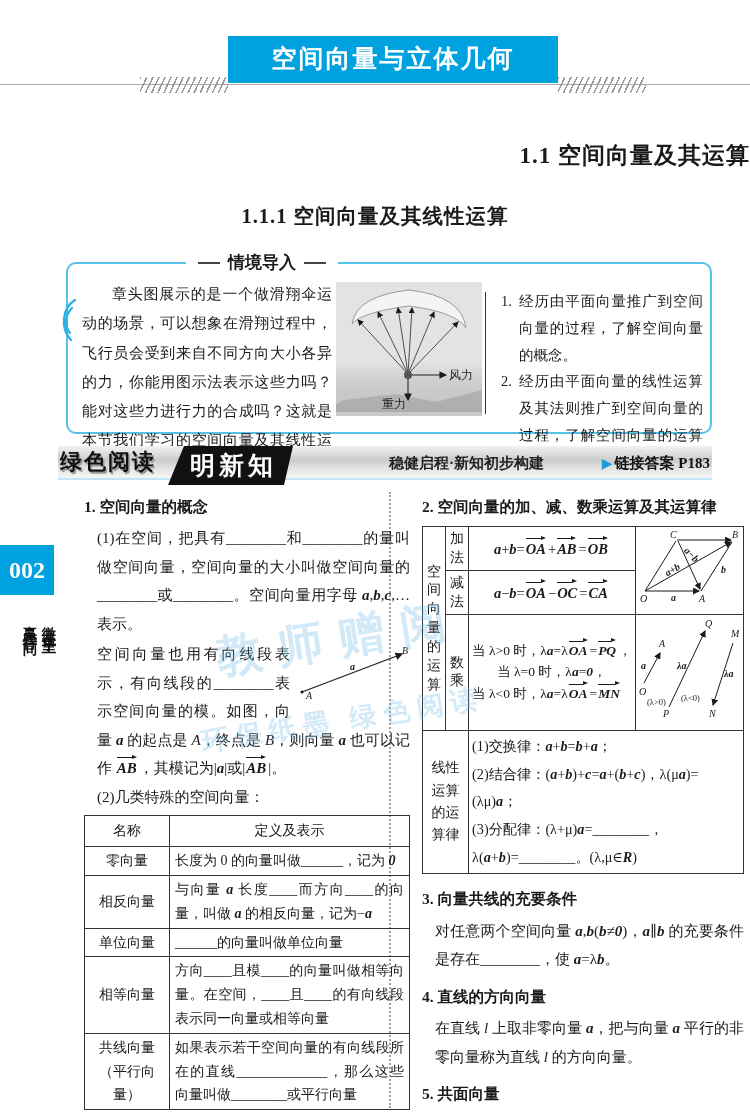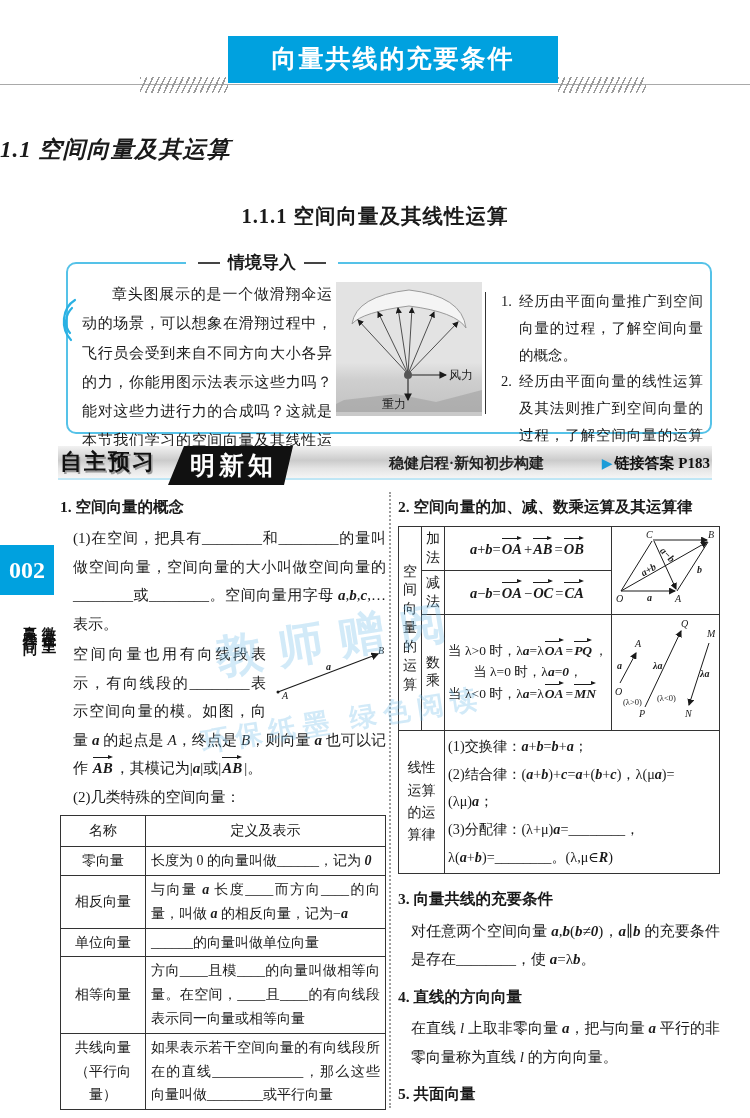--- a/index.html
+++ b/index.html
@@ -9,21 +9,21 @@
   }
   
   .top-line{position:absolute;left:0;top:84px;width:750px;border-top:1.5px solid #a9a9a9;}
   .hatch{position:absolute;top:77px;height:16px;width:88px;
     background:repeating-linear-gradient(115deg,#9a9a9a 0 1.5px,transparent 1.5px 5.5px);}
   .hatch-left{left:140px;}
   .hatch-right{left:558px;}
   .chapter-box{position:absolute;left:228px;top:36px;width:330px;background:#00a1df;color:#fff;text-align:center;}
   .ch1{font-size:30px;font-weight:bold;letter-spacing:20px;text-indent:20px;padding:8px 0 6px;border-bottom:3px solid #fff;}
   .ch2{font-size:25px;font-weight:bold;letter-spacing:2px;padding:6px 0 8px;}
-  .h-sec{position:absolute;left:0;top:134px;width:750px;text-align:left;font-size:23px;font-weight:bold;letter-spacing:1px;font-style:italic;}
+  .h-sec{position:absolute;left:0;top:140px;width:750px;text-align:right;font-size:23px;font-weight:bold;letter-spacing:1px;}
   .h-subsec{position:absolute;left:0;top:202px;width:750px;text-align:center;font-size:20.5px;font-weight:bold;letter-spacing:1px;}
   
   .intro-box{position:absolute;left:66px;top:262px;width:642px;height:168px;border:2px solid #55c2e8;border-radius:10px;}
   .box-title{position:absolute;top:-13px;background:#fff;padding:0 4px;font-weight:bold;font-size:17px;white-space:nowrap;}
   .box-title::before,.box-title::after{content:'';display:inline-block;width:22px;height:2px;background:#444;vertical-align:middle;margin:0 8px 3px 8px;}
   .bt-left{left:118px;}
   .bt-right{left:452px;}
   .intro-flourish{position:absolute;left:-9px;top:34px;}
   .scenario{position:absolute;left:14px;top:16px;width:250px;font-size:15px;line-height:1.95;text-align:justify;text-indent:2em;}
   .intro-divider{position:absolute;left:417px;top:28px;height:122px;border-left:1.5px solid #333;}
@@ -49,21 +49,21 @@
   .page-tab{position:absolute;left:0;top:545px;width:54px;height:50px;background:#00a1df;color:#fff;
     font-size:24px;font-weight:bold;display:flex;align-items:center;justify-content:center;}
   .slogan{position:absolute;left:20px;top:614px;writing-mode:vertical-rl;font-size:14.5px;font-weight:bold;letter-spacing:5px;color:#111;}
   .slogan div{margin-bottom:20px;}
   
   .wm{position:absolute;color:rgba(115,190,232,0.32);font-weight:bold;transform:rotate(-9deg);pointer-events:none;white-space:nowrap;z-index:5;}
   .wm1{left:215px;top:608px;font-size:46px;letter-spacing:16px;}
   .wm2{left:200px;top:702px;font-size:27px;letter-spacing:7px;}
   
   .col-divider{position:absolute;left:389px;top:492px;height:616px;border-left:2px dotted #9d9d9d;}
-  .col{position:absolute;top:490px;font-size:15px;line-height:1.9;}
+  .col{position:absolute;top:490px;font-size:15px;line-height:1.9;margin-left:24px;}
   .col-left{left:60px;width:326px;}
   .col-right{left:398px;width:322px;}
   .k-title{font-size:15.5px;font-weight:bold;margin:2px 0 3px 0;letter-spacing:0;}
   .k-body{margin-left:13px;text-align:justify;}
   .k-body p{margin:0 0 2px 0;}
   .ab-diagram{float:right;margin:6px 0 0 4px;}
   
   .bi{font-weight:bold;font-style:italic;font-family:"Liberation Serif",serif;}
   .it{font-style:italic;font-family:"Liberation Serif",serif;}
   .vec{font-weight:bold;font-style:italic;position:relative;display:inline-block;padding-top:3px;margin:0 2px 0 1px;line-height:1.25;}
@@ -99,21 +99,21 @@
     <marker id="arr" viewBox="0 0 10 10" refX="8.5" refY="5" markerWidth="7" markerHeight="7" orient="auto-start-reverse">
       <path d="M0,0 L10,5 L0,10 z" fill="#1a1a1a"></path>
     </marker>
   </defs>
 </svg>
 
 <div class="top-line"></div>
 <div class="hatch hatch-left"></div>
 <div class="hatch hatch-right"></div>
 <div class="chapter-box">
-  <div class="ch2">向量共线的充要条件</div>
+  <div class="ch2">空间向量与立体几何</div>
 </div>
 <div class="h-sec">1.1  空间向量及其运算</div>
 <div class="h-subsec">1.1.1  空间向量及其线性运算</div>
 
 <div class="intro-box">
   <svg class="intro-flourish" width="20" height="46" viewBox="0 0 20 46">
     <path d="M16,2 C3,10 1,30 12,42 M13,10 C6,17 5,28 11,35" fill="none" stroke="#2ab1e3" stroke-width="2.2" stroke-linecap="round"></path>
   </svg>
   <span class="box-title bt-left">情境导入</span>
 
@@ -147,21 +147,21 @@
       <span class="std-text">经历由平面向量推广到空间向量的过程，了解空间向量的概念。</span>
     </div>
     <div class="std-item">
       <span class="std-num">2.</span>
       <span class="std-text">经历由平面向量的线性运算及其法则推广到空间向量的过程，了解空间向量的运算法则。</span>
     </div>
   </div>
 </div>
 
 <div class="sec-bar">
-  <span class="bar-left">自主预习</span>
+  <span class="bar-left">绿色阅读</span>
   <span class="bar-flag">明新知</span>
   <span class="bar-mid">稳健启程·新知初步构建</span>
   <span class="bar-link"><span class="tri">▶</span><span>链接答案 P183</span></span>
 </div>
 
 <div class="page-tab">002</div>
 <div class="slogan">
   <div>微在字里</div>
   <div>赢在行间</div>
 </div>

